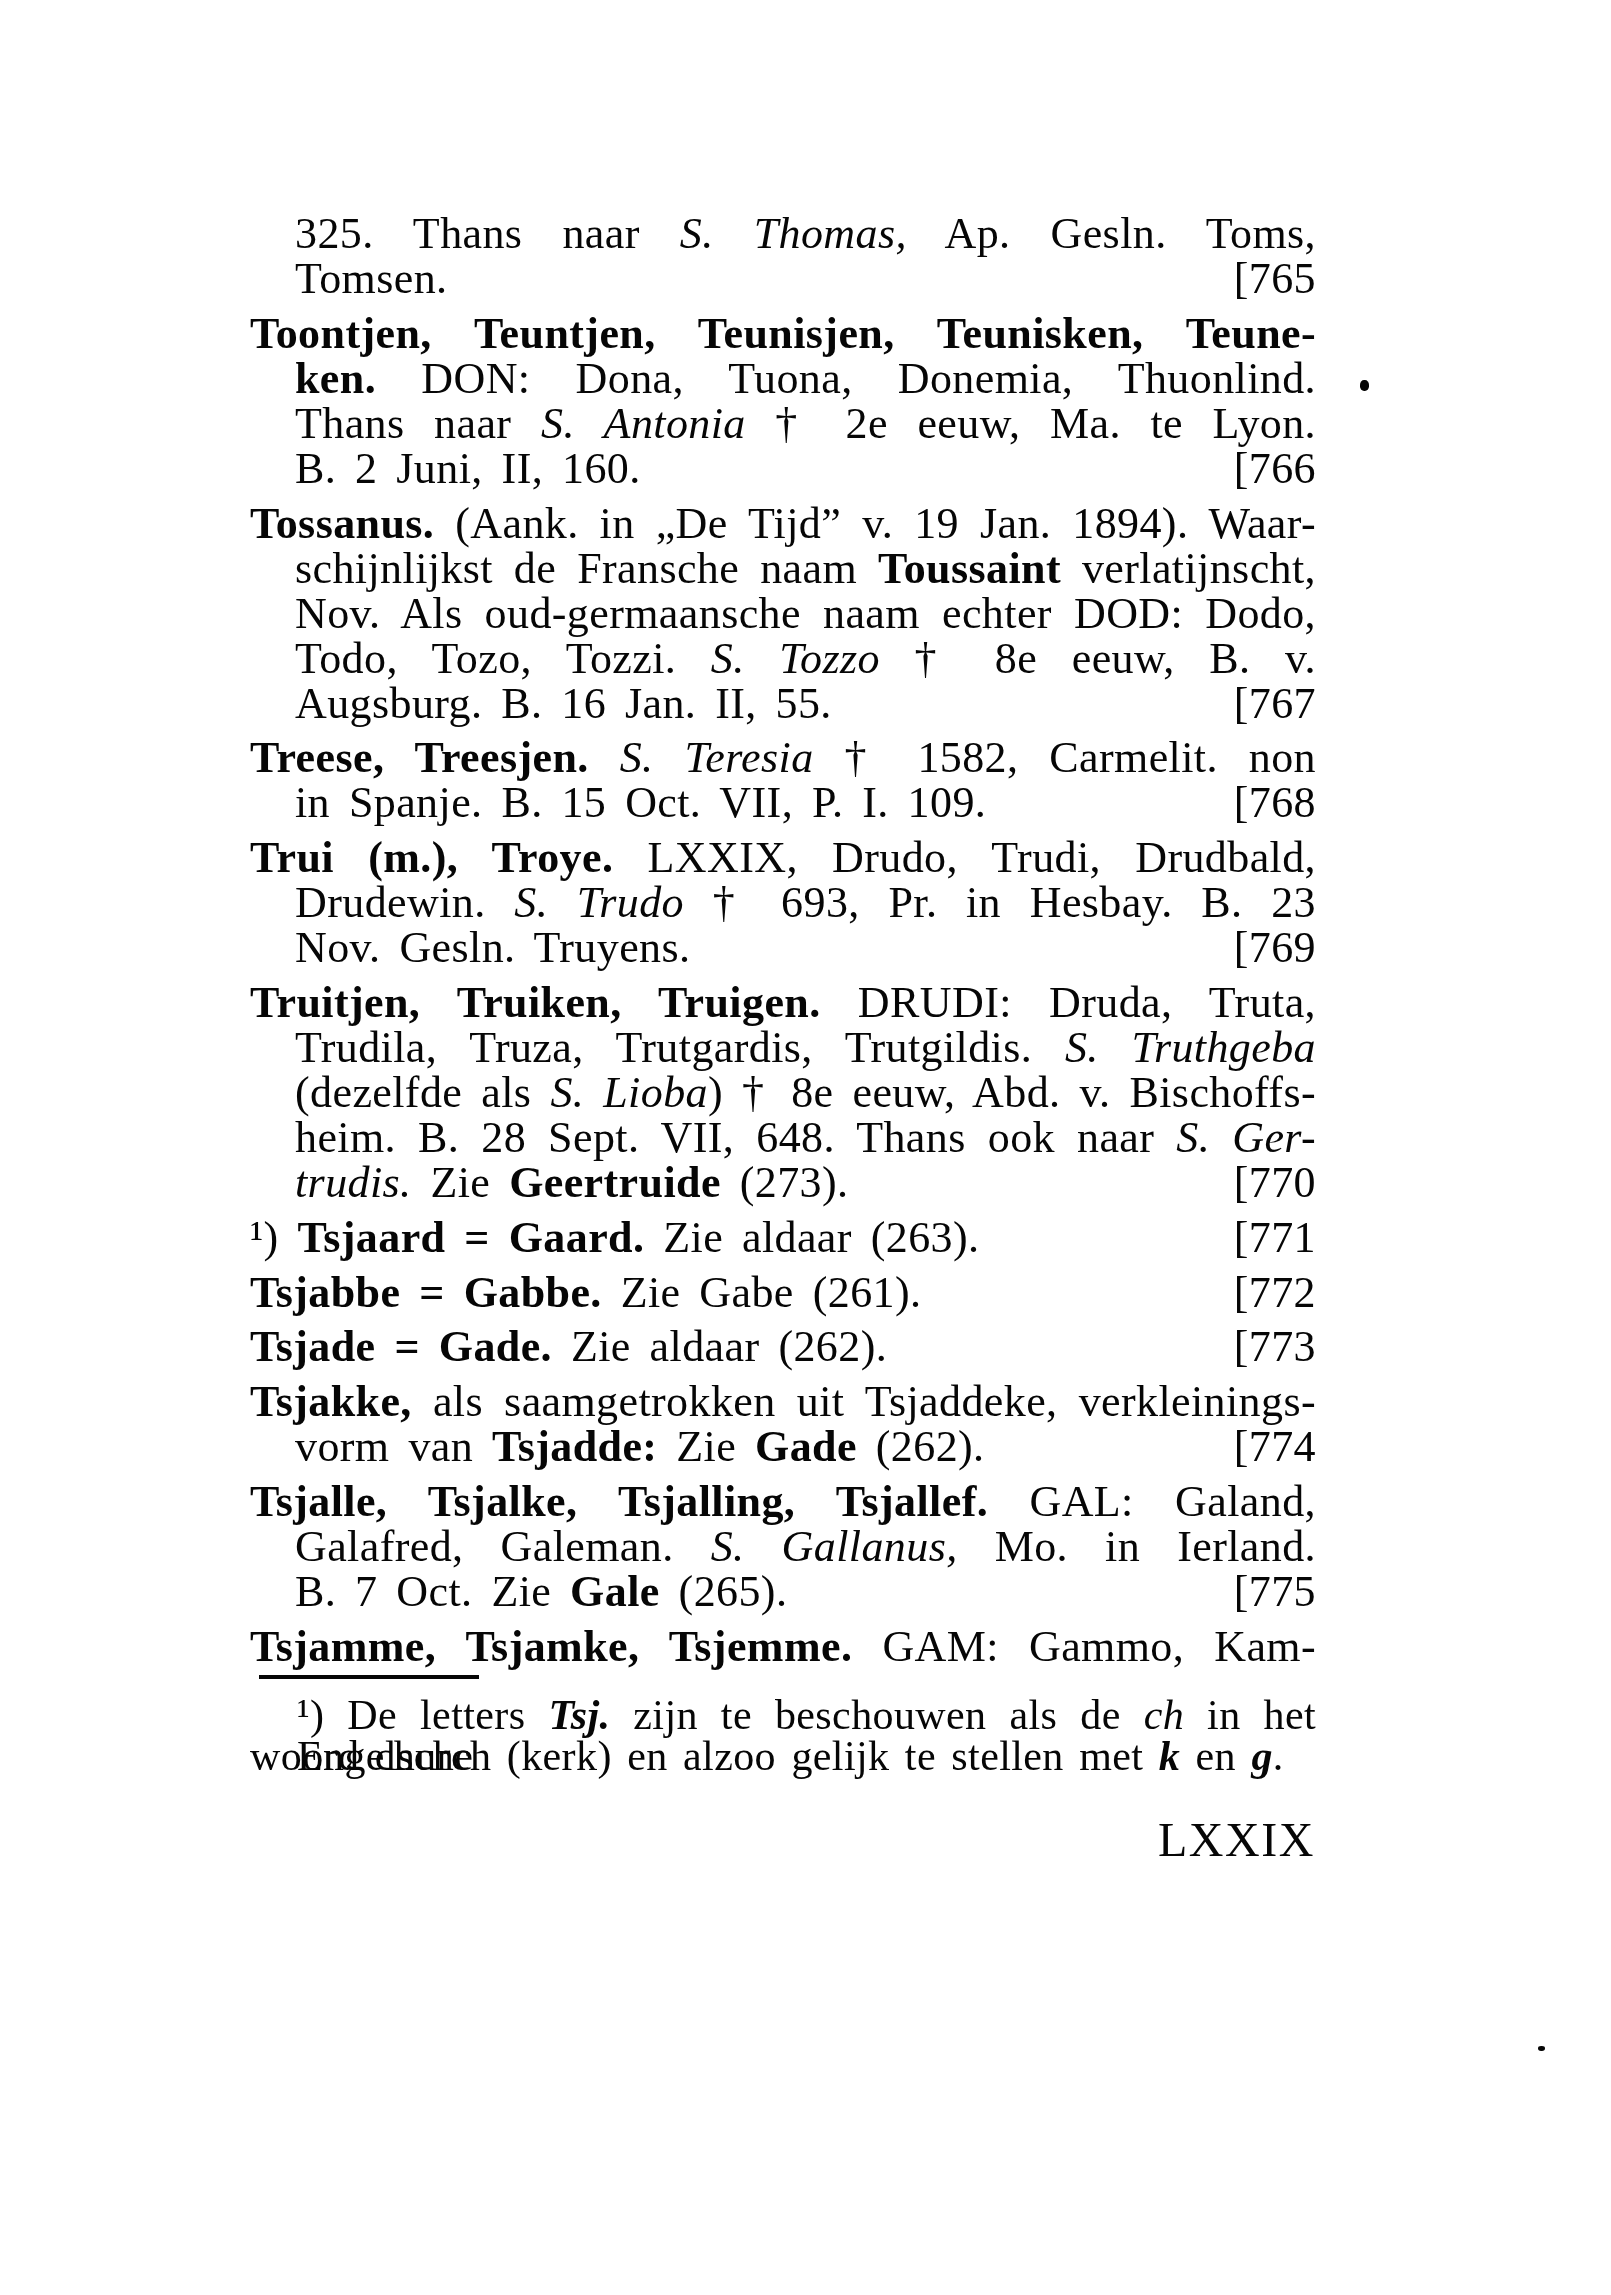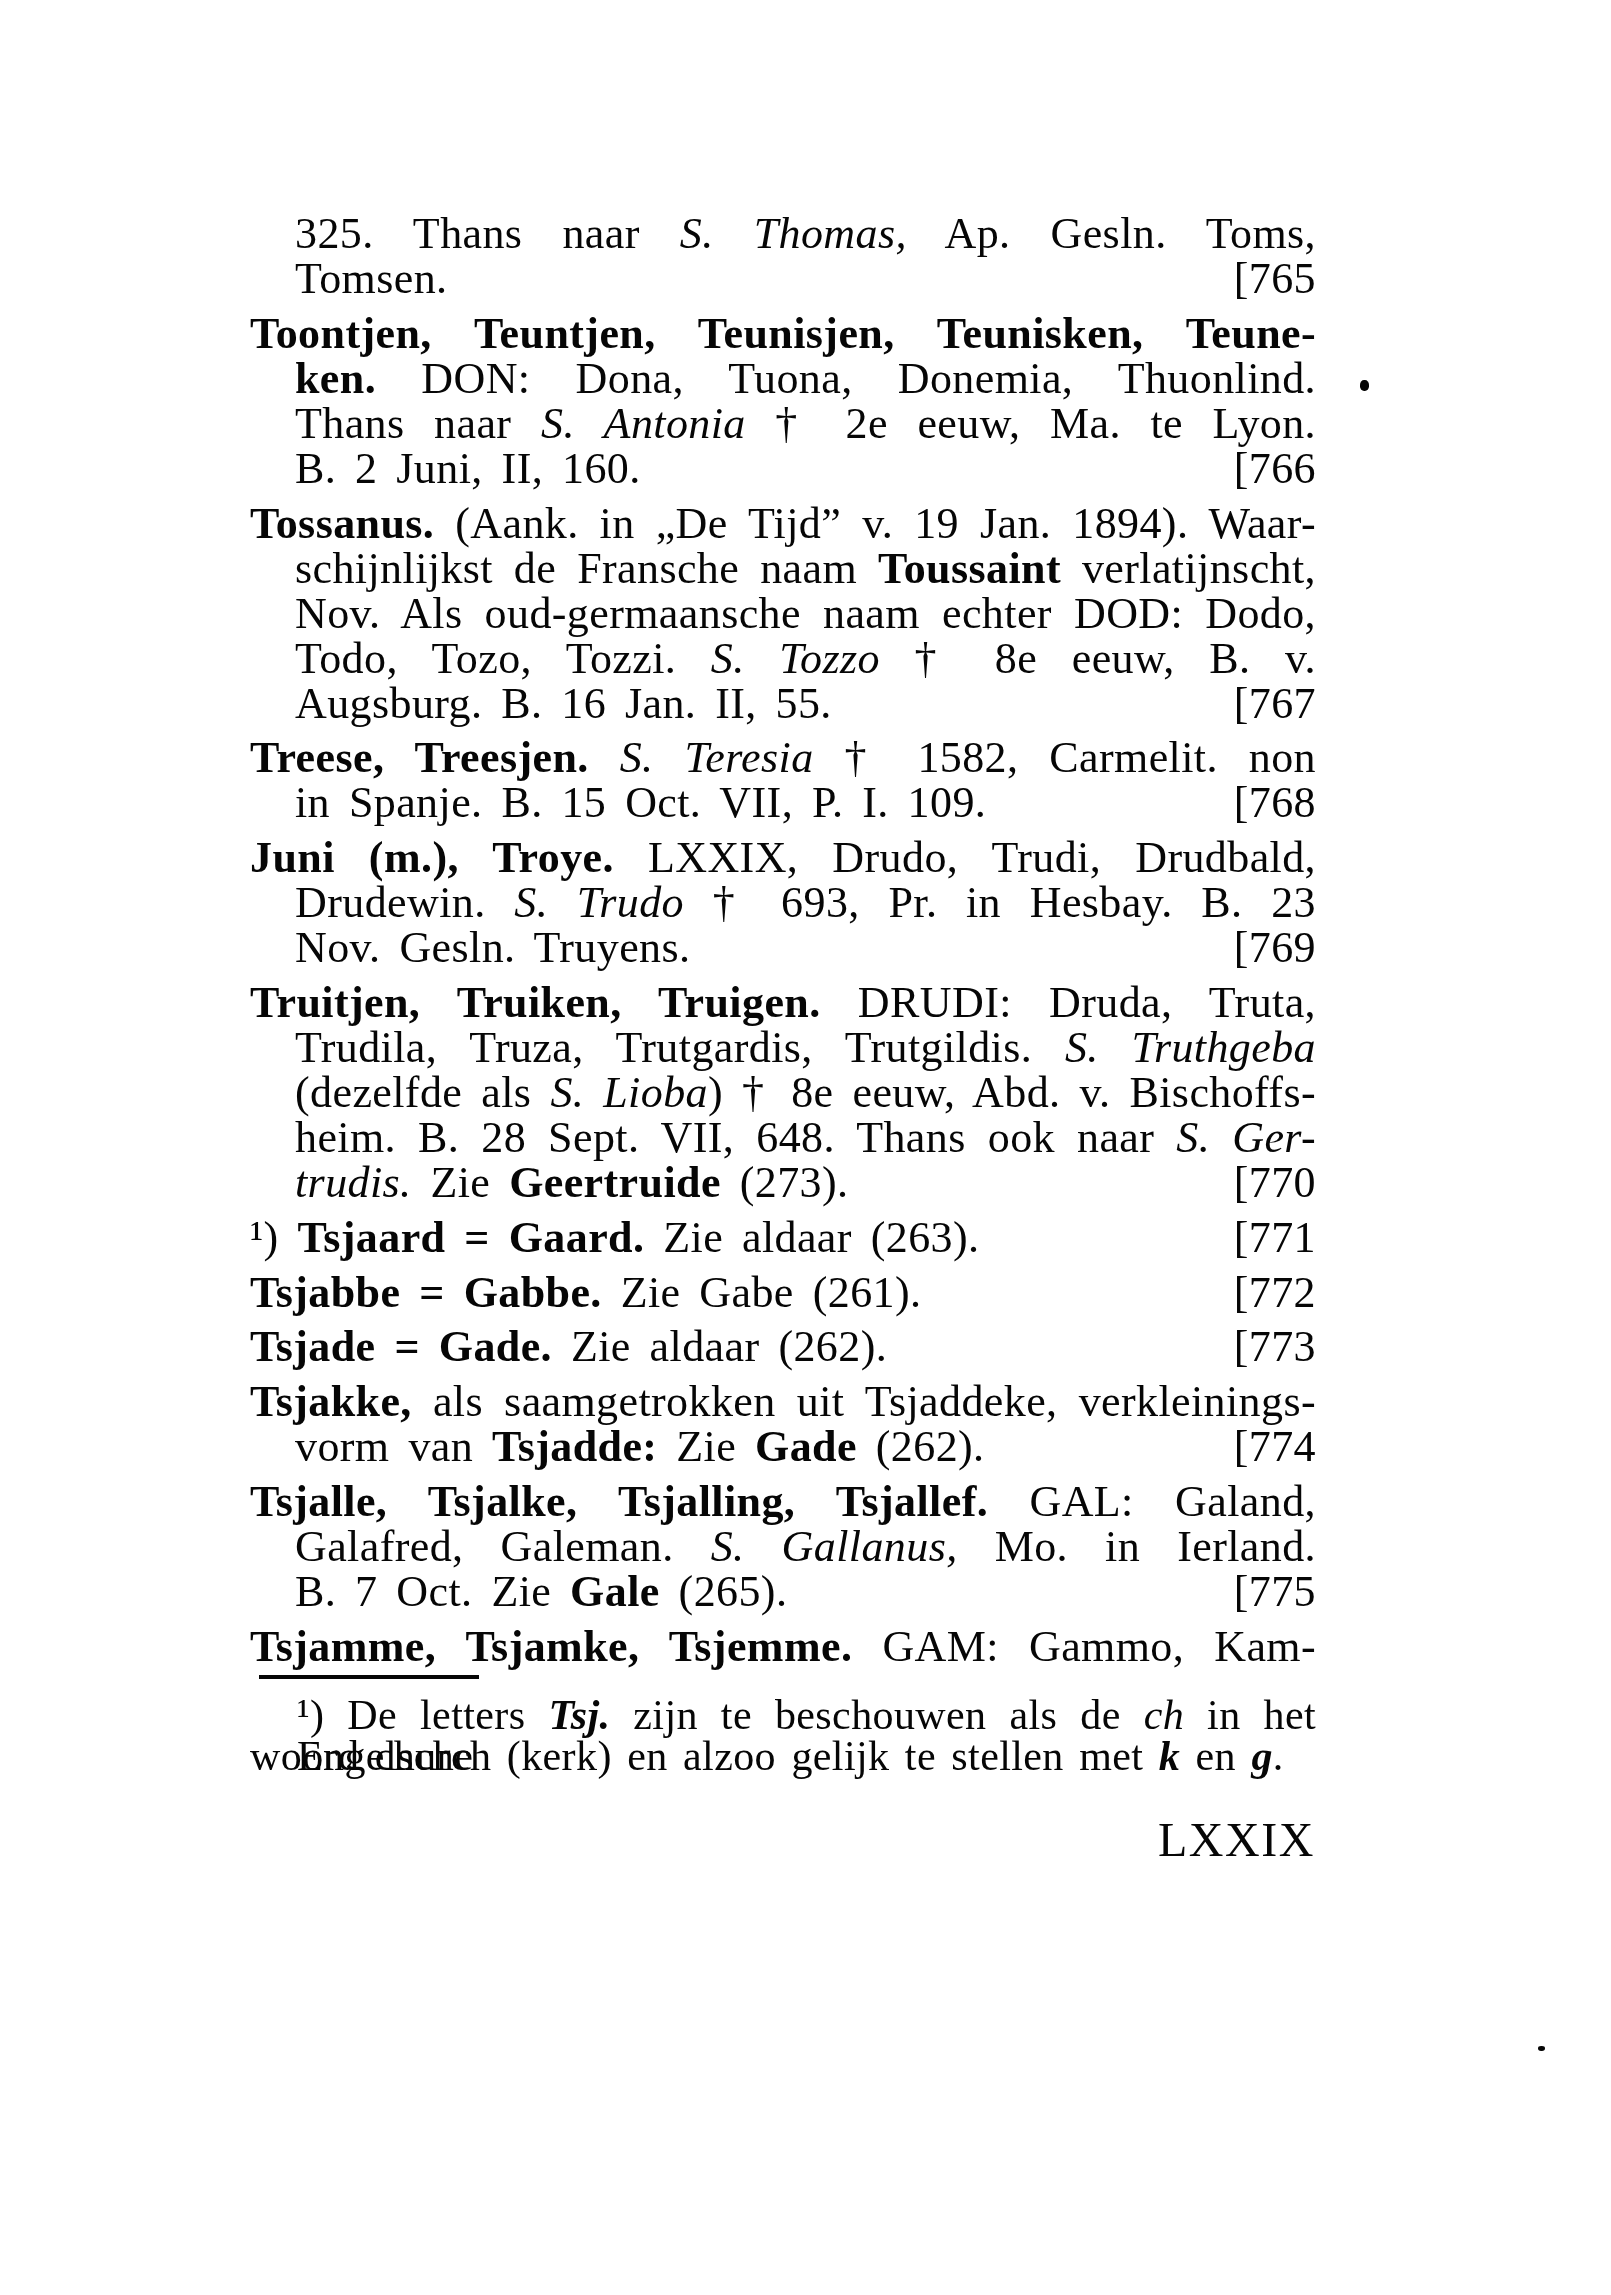--- a/index.html
+++ b/index.html
@@ -79,21 +79,21 @@
         </div>
       </div>
       <div class="entry">
         <div class="ln just"><span class="l"><span class="s-b">Treese, Treesjen.</span><span class="s-r"> </span><span class="s-i">S. Teresia</span><span class="s-r"> † 1582, Carmelit. non</span></span></div>
         <div class="ln ind flex">
           <span class="l"><span class="s-r">in Spanje.  B. 15 Oct. VII, P. I. 109.</span></span>
           <span class="r colref">[768</span>
         </div>
       </div>
       <div class="entry">
-        <div class="ln just"><span class="l"><span class="s-b">Juni (m.), Troye.</span><span class="s-r"> LXXIX, Drudo, Trudi, Drudbald,</span></span></div>
+        <div class="ln just"><span class="l"><span class="s-b">Trui (m.), Troye.</span><span class="s-r"> LXXIX, Drudo, Trudi, Drudbald,</span></span></div>
         <div class="ln ind just"><span class="l"><span class="s-r">Drudewin. </span><span class="s-i">S. Trudo</span><span class="s-r"> † 693, Pr. in Hesbay. B. 23</span></span></div>
         <div class="ln ind flex">
           <span class="l"><span class="s-r">Nov. Gesln. Truyens.</span></span>
           <span class="r colref">[769</span>
         </div>
       </div>
       <div class="entry">
         <div class="ln just"><span class="l"><span class="s-b">Truitjen, Truiken, Truigen.</span><span class="s-r"> DRUDI: Druda, Truta,</span></span></div>
         <div class="ln ind just"><span class="l"><span class="s-r">Trudila, Truza, Trutgardis, Trutgildis. </span><span class="s-i">S. Truthgeba</span></span></div>
         <div class="ln ind just"><span class="l"><span class="s-r">(dezelfde als </span><span class="s-i">S. Lioba</span><span class="s-r">) † 8e eeuw, Abd. v. Bischoffs-</span></span></div>

